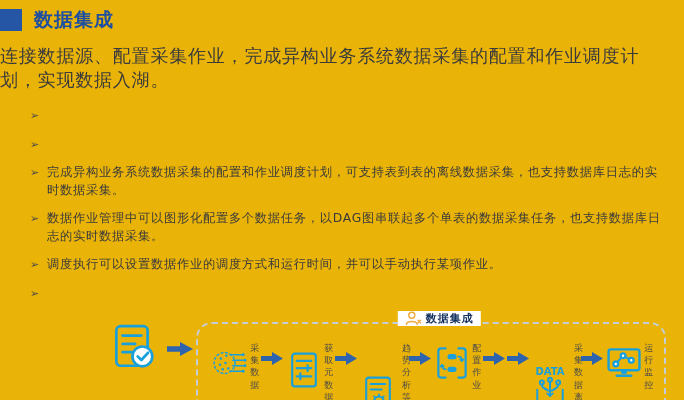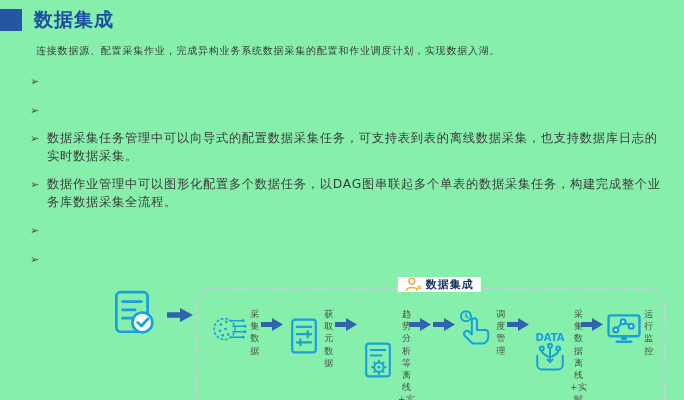--- a/index.html
+++ b/index.html
@@ -1,26 +1,26 @@
 <!DOCTYPE html>
 <html><head>
 <meta charset="utf-8">
 <style>
   * { margin:0; padding:0; box-sizing:border-box; }
   html,body { background:#ffffff; }
   .page {
     position:relative; width:684px; height:400px; overflow:hidden;
-    background:#86efac; font-family:"DejaVu Sans", sans-serif; color:#3b3b3b;
+    background:#eab308; font-family:"DejaVu Sans", sans-serif; color:#3b3b3b;
   }
   
   .header { display:flex; align-items:center; padding-top:7px; }
   .header-square { width:22px; height:22px; background:#2456a5; }
   .header-title { font-size:19px; font-weight:bold; color:#1d4ea1; margin-left:12px; letter-spacing:1px; }
   
-  .intro { margin-top:11px; font-size:10px; letter-spacing:0.8px; color:#3b3b3b; padding-right:14px;margin-left:36px; }
+  .intro { margin-top:11px; font-size:18px; letter-spacing:0.8px; color:#3b3b3b; padding-right:14px; }
   
   .bullets { margin-top:15px; padding-left:30px; padding-right:18px; list-style:none; }
   .bullets li { display:flex; margin-bottom:11px; font-size:12.3px; line-height:1.42; letter-spacing:0.7px; }
   .bullet-marker { flex:0 0 auto; margin-right:7px; color:#4a4a4a; font-size:11px; line-height:1.6; }
   
   .diagram { position:relative; margin-top:20px; display:flex; align-items:flex-start; padding-left:100px; }
   .prestep { display:flex; flex-direction:column; align-items:center; width:66px; flex:0 0 auto; }
   .prestep .icon-slot { height:50px; display:flex; align-items:center; }
   .step-label { font-size:9px; color:#4a4a4a; margin-top:6px; text-align:center; white-space:pre-line; line-height:1.35; letter-spacing:0.5px; }
   .flow-arrow { flex:0 0 auto; margin:20px 1px 0 1px; }
@@ -53,28 +53,29 @@
 
   <ul class="bullets">
     <li>
       <span class="bullet-marker">➢</span>
     </li>
     <li>
       <span class="bullet-marker">➢</span>
     </li>
     <li>
       <span class="bullet-marker">➢</span>
-      <span>数据采集任务管理中可以向导式的配置数据采集任务，可支持表到表的离线数据采集，也支持数据库日志的实时数据采集。</span>
-    </li>
-    <li>
-      <span class="bullet-marker">➢</span>
-      <span>数据作业管理中可以图形化配置多个数据任务，以DAG图串联起多个单表的数据采集任务，构建完成整个业务库数据采集全流程。</span>
-    </li>
-    <li>
-      <span class="bullet-marker">➢</span>
+      <span>完成异构业务系统数据采集的配置和作业调度计划，可支持表到表的离线数据采集，也支持数据库日志的实时数据采集。</span>
+    </li>
+    <li>
+      <span class="bullet-marker">➢</span>
+      <span>数据作业管理中可以图形化配置多个数据任务，以DAG图串联起多个单表的数据采集任务，也支持数据库日志的实时数据采集。</span>
+    </li>
+    <li>
+      <span class="bullet-marker">➢</span>
+      <span>调度执行可以设置数据作业的调度方式和运行时间，并可以手动执行某项作业。</span>
     </li>
     <li>
       <span class="bullet-marker">➢</span>
     </li>
   </ul>
 
   <div class="diagram">
 
     <div class="prestep">
       <div class="icon-slot">
@@ -169,35 +170,38 @@
           </svg>
         </div>
         <div class="step-label">趋势分析等
 离线+实时</div>
       </div>
 
       <svg class="flow-arrow" width="22" height="13" viewBox="0 0 22 13">
         <path d="M0 3.9 h11 v-3.9 l11 6.5 -11 6.5 v-3.9 h-11 z" fill="#2e64ad"></path>
       </svg>
 
-
-      <svg class="flow-arrow" width="22" height="13" viewBox="0 0 22 13">
-        <path d="M0 3.9 h11 v-3.9 l11 6.5 -11 6.5 v-3.9 h-11 z" fill="#2e64ad"></path>
-      </svg>
-
-      <div class="step">
-        <div class="icon-slot">
-          <svg width="40" height="40" viewBox="0 0 44 44" fill="none" stroke="#18a0dc" stroke-width="2.2" stroke-linecap="round" stroke-linejoin="round">
-            <circle cx="11" cy="8" r="5.5"></circle>
-            <path d="M11 5.2 v3 l2 1.3" stroke-width="1.6"></path>
-            <path d="M20 38 h8 c4.5 0 7.5-3 7.5-7.5 v-4 c0-2-1.5-3.5-3.5-3.5 h-9 v-10 a2.8 2.8 0 0 0 -5.6 0 v15 l-3-3 c-1.3-1.3-3.4-1.3-4.6 0 -1.2 1.2-1.2 3.3 0 4.6 l7 7 c1 1 2.2 1.4 3.2 1.4 z"></path>
-          </svg>
-        </div>
-        <div class="step-label">调度管理</div>
-      </div>
+      <div class="step">
+        <div class="icon-slot">
+          <svg width="40" height="40" viewBox="0 0 44 44" fill="none" stroke="#18a0dc" stroke-width="2.4" stroke-linecap="round" stroke-linejoin="round">
+            <path d="M15 6 h-5 a3 3 0 0 0 -3 3 v26 a3 3 0 0 0 3 3 h5"></path>
+            <path d="M29 6 h5 a3 3 0 0 1 3 3 v26 a3 3 0 0 1 -3 3 h-5"></path>
+            <rect x="17" y="12" width="10" height="6" rx="3" fill="#18a0dc" stroke="none"></rect>
+            <rect x="17" y="26" width="10" height="6" rx="3" fill="#18a0dc" stroke="none"></rect>
+            <path d="M29 15 c3 0 4 2 4 5 l-2-1.6 m2 1.6 l1.6-2" stroke-width="1.8"></path>
+            <path d="M15 29 c-3 0 -4 -2 -4 -5 l2 1.6 m-2 -1.6 l-1.6 2" stroke-width="1.8"></path>
+          </svg>
+        </div>
+        <div class="step-label">配置作业</div>
+      </div>
+
+      <svg class="flow-arrow" width="22" height="13" viewBox="0 0 22 13">
+        <path d="M0 3.9 h11 v-3.9 l11 6.5 -11 6.5 v-3.9 h-11 z" fill="#2e64ad"></path>
+      </svg>
+
 
       <svg class="flow-arrow" width="22" height="13" viewBox="0 0 22 13">
         <path d="M0 3.9 h11 v-3.9 l11 6.5 -11 6.5 v-3.9 h-11 z" fill="#2e64ad"></path>
       </svg>
 
       <div class="step">
         <div class="icon-slot">
           <svg width="40" height="44" viewBox="0 0 44 48" fill="none" stroke="#18a0dc" stroke-width="2.2" stroke-linecap="round" stroke-linejoin="round">
             <text x="22" y="10" text-anchor="middle" font-size="11" font-weight="bold" fill="#18a0dc" stroke="none" font-family="DejaVu Sans, sans-serif">DATA</text>
             <circle cx="13" cy="18" r="2.2"></circle>

